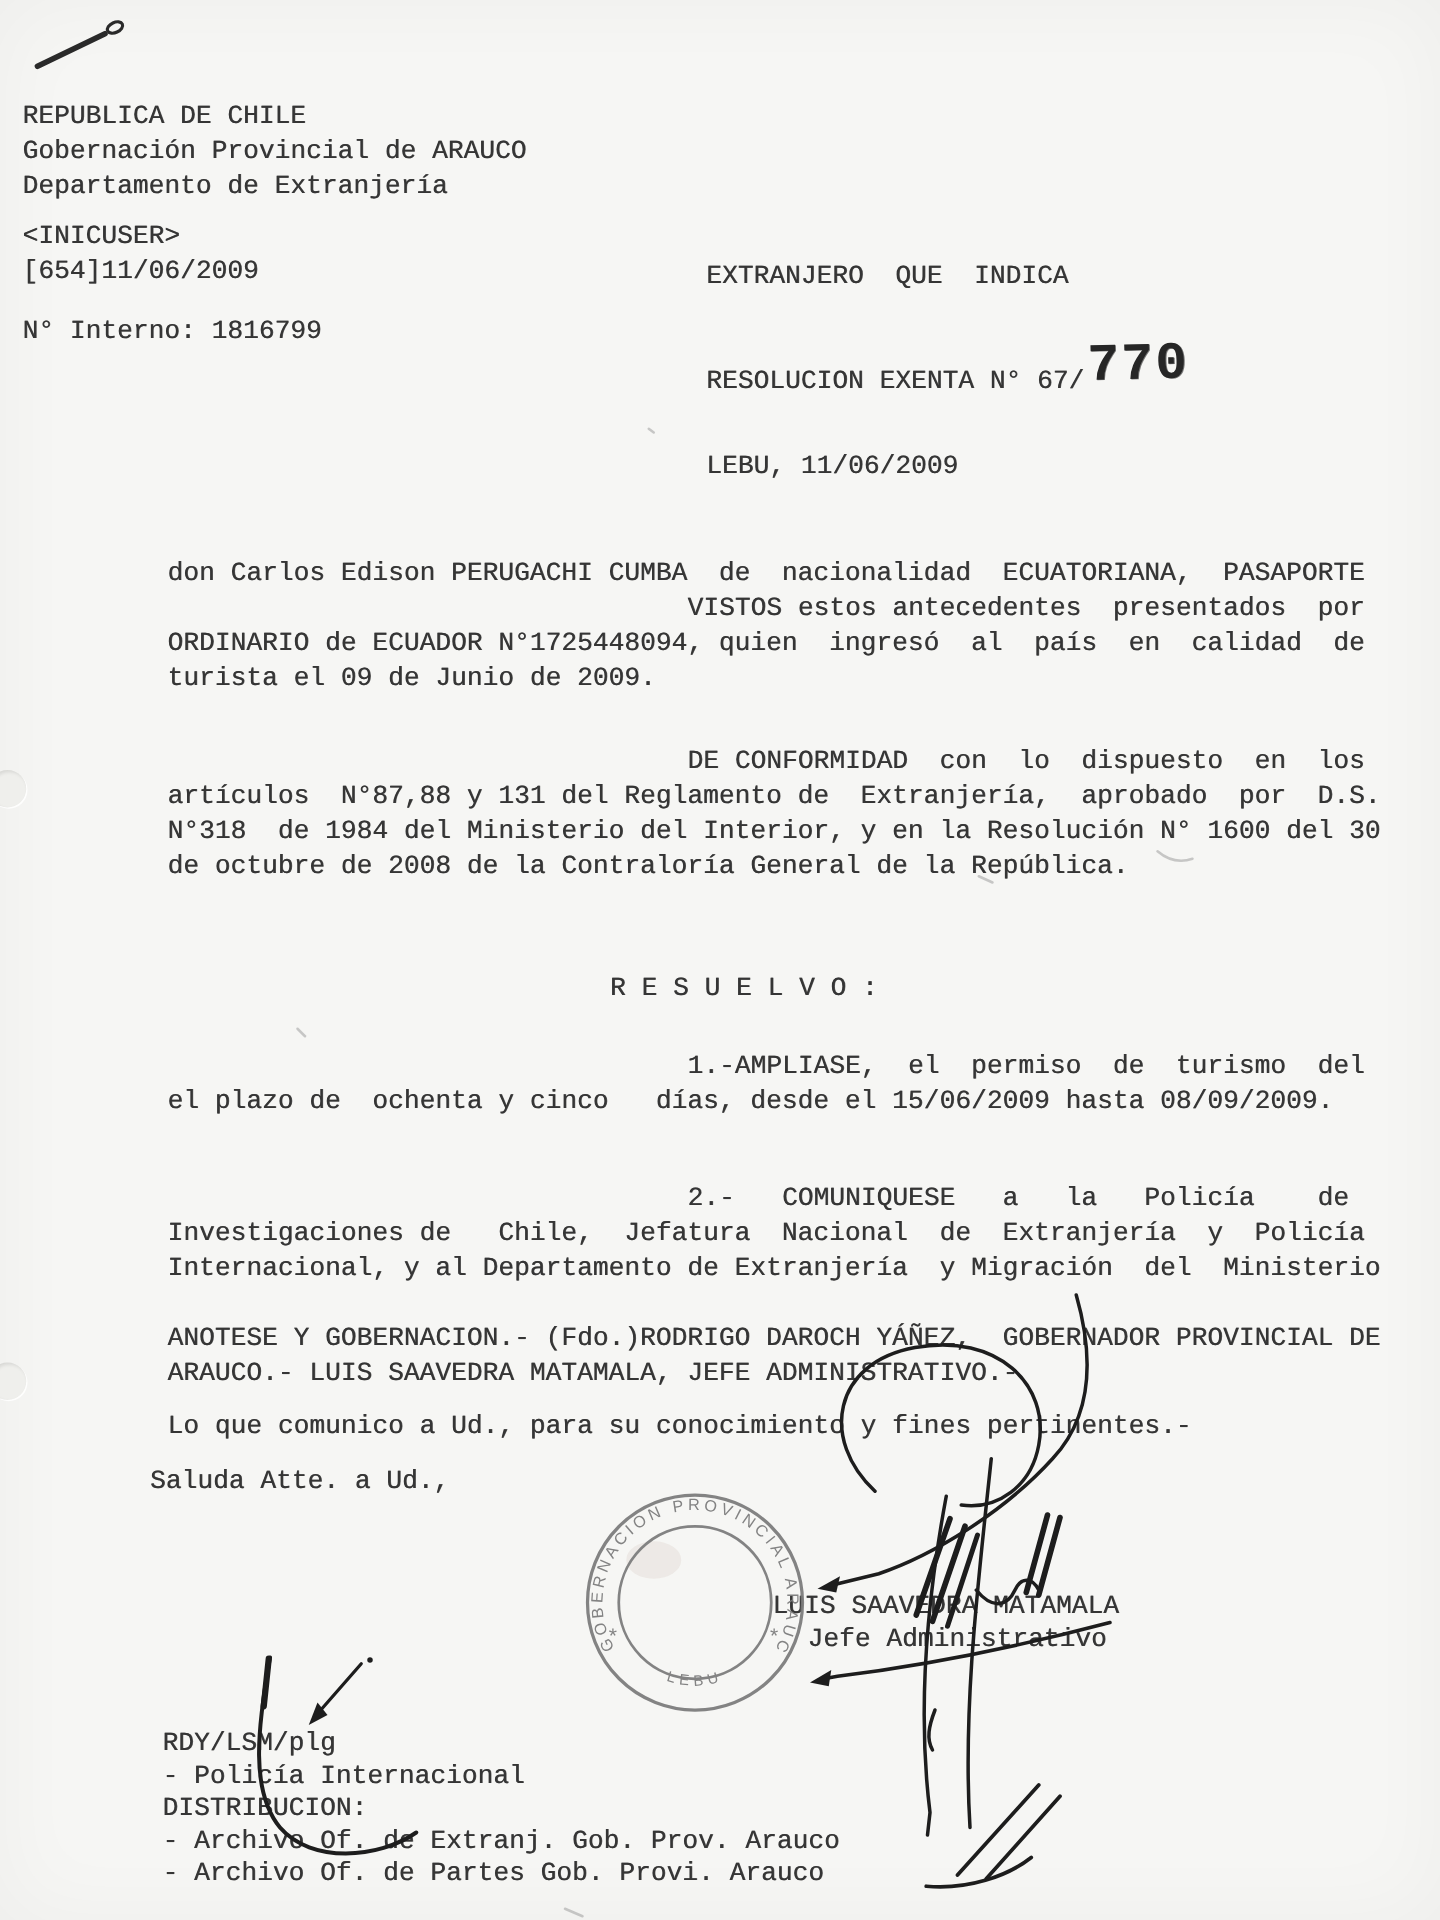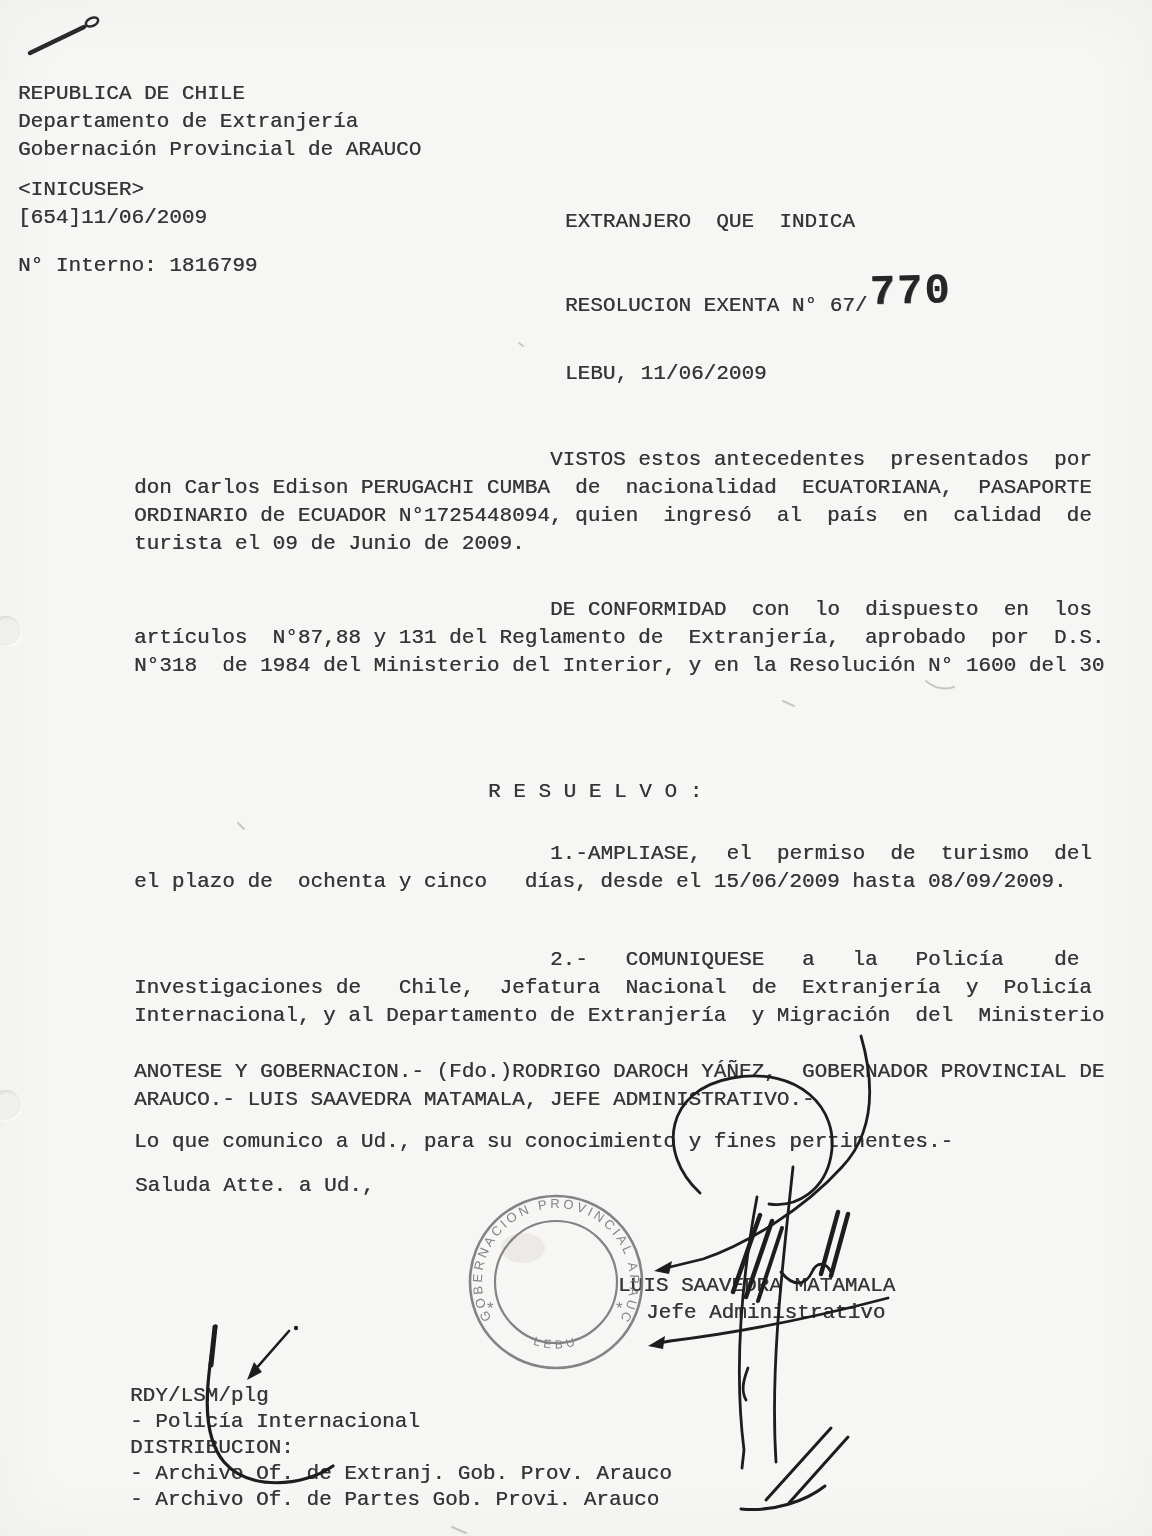--- a/index.html
+++ b/index.html
@@ -36,22 +36,22 @@
 </head>
 <body>
 
 <div class="page">
 
   <div class="hole" style="top:616px"></div>
   <div class="hole" style="top:1090px"></div>
 
   <div class="block" style="left:18px;top:80px">
     <div class="line">REPUBLICA DE CHILE</div>
+    <div class="line">Gobernación Provincial de ARAUCO</div>
     <div class="line">Departamento de Extranjería</div>
-    <div class="line">Gobernación Provincial de ARAUCO</div>
   </div>
 
   <div class="block" style="left:18px;top:176px">
     <div class="line">&lt;INICUSER&gt;</div>
     <div class="line">[654]11/06/2009</div>
   </div>
 
   <div class="block" style="left:18px;top:252px">
     <div class="line">N° Interno: 1816799</div>
   </div>
@@ -63,30 +63,31 @@
   <div class="block" style="left:565px;top:292px">
     <div class="line">RESOLUCION EXENTA N° 67/</div>
   </div>
   <div class="stamp770">770</div>
 
   <div class="block" style="left:565px;top:360px">
     <div class="line">LEBU, 11/06/2009</div>
   </div>
 
   <div class="block" style="left:134px;top:446px">
+    <div class="line">don Carlos Edison PERUGACHI CUMBA  de  nacionalidad  ECUATORIANA,  PASAPORTE</div>
     <div class="line indent">VISTOS estos antecedentes  presentados  por</div>
-    <div class="line">don Carlos Edison PERUGACHI CUMBA  de  nacionalidad  ECUATORIANA,  PASAPORTE</div>
     <div class="line">ORDINARIO de ECUADOR N°1725448094, quien  ingresó  al  país  en  calidad  de</div>
     <div class="line">turista el 09 de Junio de 2009.</div>
   </div>
 
   <div class="block" style="left:134px;top:596px">
     <div class="line indent">DE CONFORMIDAD  con  lo  dispuesto  en  los</div>
     <div class="line">artículos  N°87,88 y 131 del Reglamento de  Extranjería,  aprobado  por  D.S.</div>
     <div class="line">N°318  de 1984 del Ministerio del Interior, y en la Resolución N° 1600 del 30</div>
+    <div class="line">de octubre de 2008 de la Contraloría General de la República.</div>
   </div>
 
   <div class="block" style="left:488px;top:778px">
     <div class="line">R E S U E L V O :</div>
   </div>
 
   <div class="block" style="left:134px;top:840px">
     <div class="line indent">1.-AMPLIASE,  el  permiso  de  turismo  del</div>
     <div class="line">el plazo de  ochenta y cinco   días, desde el 15/06/2009 hasta 08/09/2009.</div>
   </div>
@@ -99,21 +100,21 @@
 
   <div class="block" style="left:134px;top:1058px">
     <div class="line">ANOTESE Y GOBERNACION.- (Fdo.)RODRIGO DAROCH YÁÑEZ,  GOBERNADOR PROVINCIAL DE</div>
     <div class="line">ARAUCO.- LUIS SAAVEDRA MATAMALA, JEFE ADMINISTRATIVO.-</div>
   </div>
 
   <div class="block" style="left:134px;top:1128px">
     <div class="line">Lo que comunico a Ud., para su conocimiento y fines pertinentes.-</div>
   </div>
 
-  <div class="block" style="left:135px;top:1172px">
+  <div class="block" style="left:120px;top:1172px">
     <div class="line">Saluda Atte. a Ud.,</div>
   </div>
 
   <div class="block" style="left:618px;top:1272px">
     <div class="line">LUIS SAAVEDRA MATAMALA</div>
   </div>
   <div class="block" style="left:646px;top:1299px">
     <div class="line">Jefe Administrativo</div>
   </div>
 

